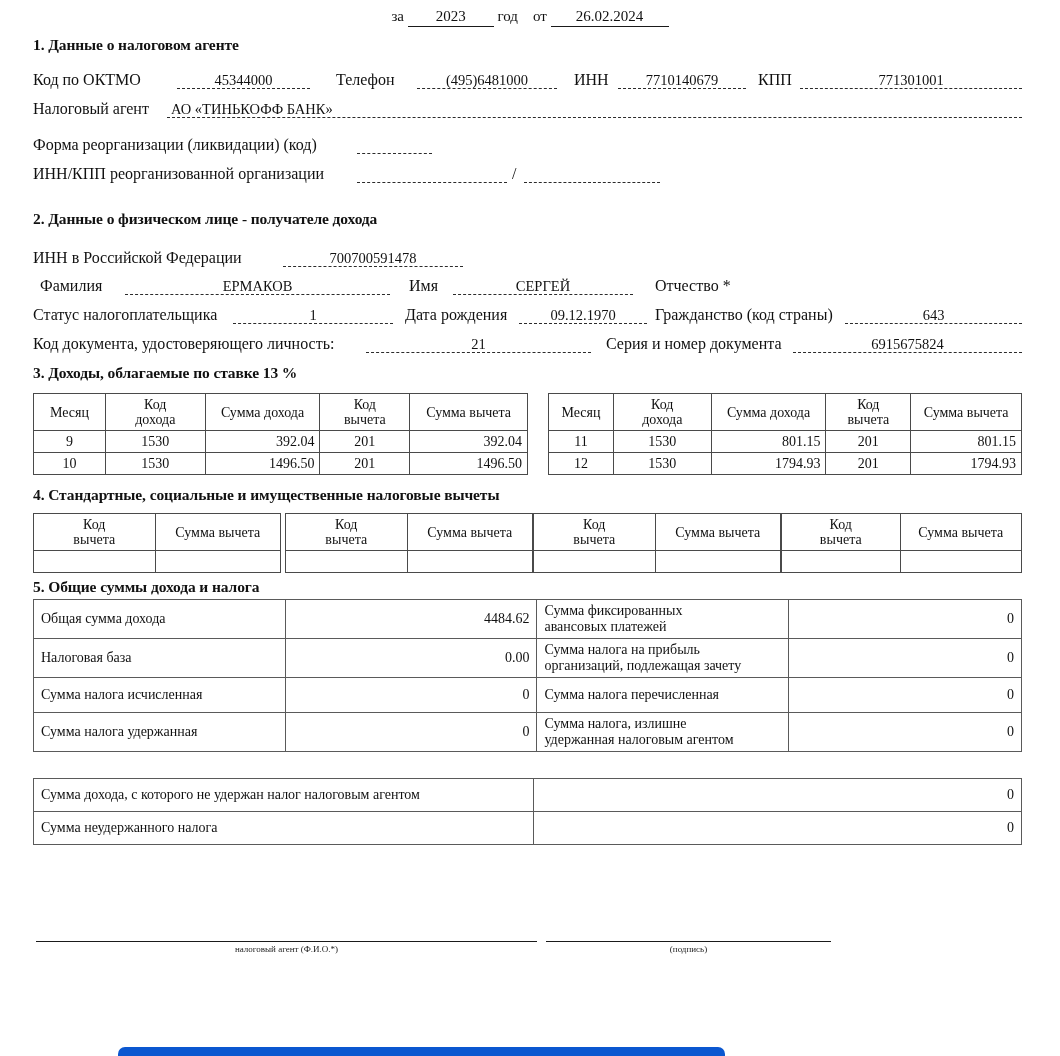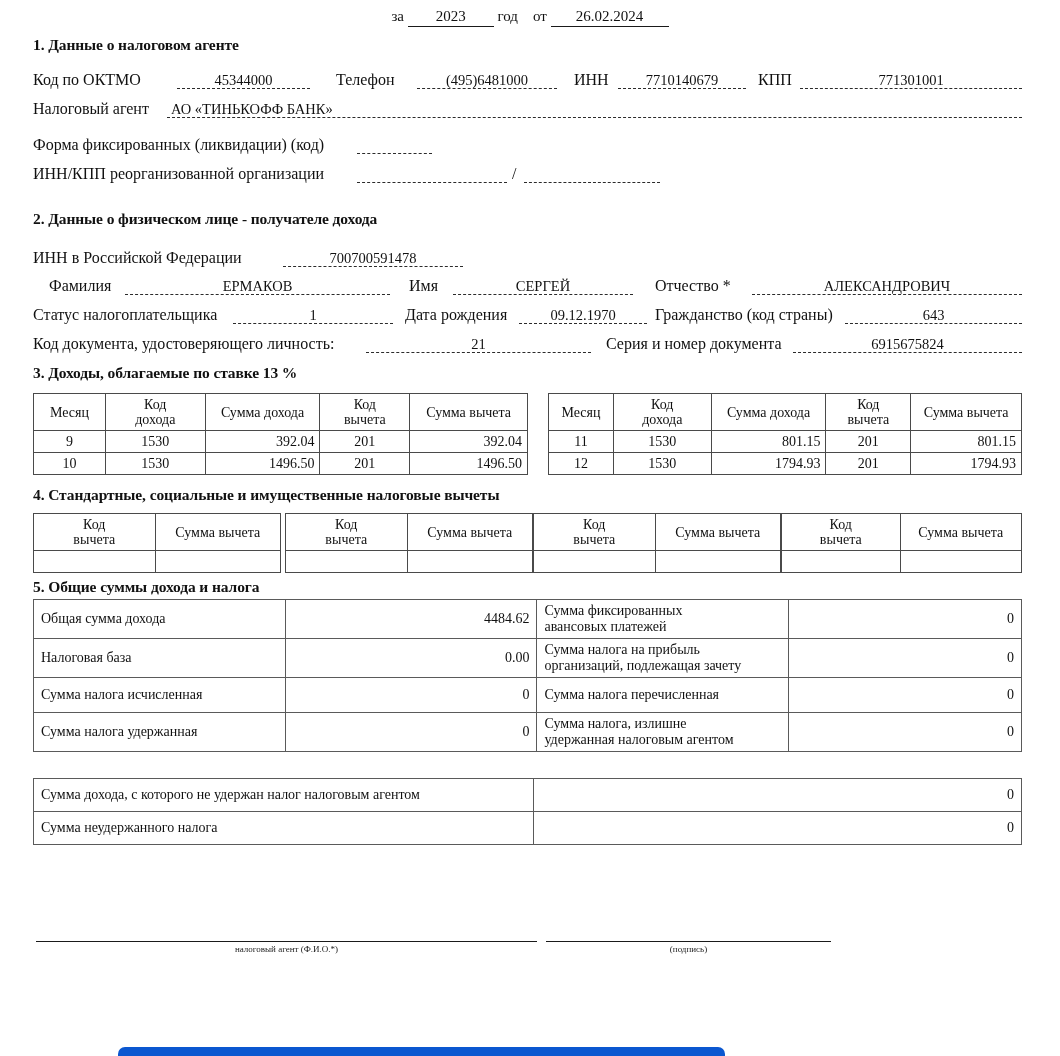--- a/index.html
+++ b/index.html
@@ -157,41 +157,40 @@
 
   <div class="t" style="left:574px; top:72px;">ИНН</div>
   <div class="fld" style="left:618px; top:72px; width:128px;">7710140679</div>
 
   <div class="t" style="left:758px; top:72px;">КПП</div>
   <div class="fld" style="left:800px; top:72px; width:222px;">771301001</div>
 
   <div class="t" style="left:33px; top:101px;">Налоговый агент</div>
   <div class="fld lft" style="left:167px; top:101px; width:855px; padding-left:4px;">АО «ТИНЬКОФФ БАНК»</div>
 
-  <div class="t" style="left:33px; top:137px;">Форма фиксированных (ликвидации) (код)</div>
+  <div class="t" style="left:33px; top:137px;">Форма реорганизации (ликвидации) (код)</div>
   <div class="fld" style="left:357px; top:137px; width:75px;"></div>
 
   <div class="t" style="left:33px; top:166px;">ИНН/КПП реорганизованной организации</div>
   <div class="fld" style="left:357px; top:166px; width:150px;"></div>
   <div class="t" style="left:512px; top:166px;">/</div>
   <div class="fld" style="left:524px; top:166px; width:136px;"></div>
 
   <div class="sec-title" style="left:33px; top:210px;">2. Данные о физическом лице - получателе дохода</div>
 
   <div class="t" style="left:33px; top:250px;">ИНН в Российской Федерации</div>
   <div class="fld" style="left:283px; top:250px; width:180px;">700700591478</div>
 
-  <div class="t" style="left:49px; top:278px;">Фамилия</div>
+  <div class="t" style="left:40px; top:278px;">Фамилия</div>
   <div class="fld" style="left:125px; top:278px; width:265px;">ЕРМАКОВ</div>
 
   <div class="t" style="left:409px; top:278px;">Имя</div>
   <div class="fld" style="left:453px; top:278px; width:180px;">СЕРГЕЙ</div>
 
   <div class="t" style="left:655px; top:278px;">Отчество *</div>
-  <div class="fld" style="left:752px; top:278px; width:270px;">АЛЕКСАНДРОВИЧ</div>
 
   <div class="t" style="left:33px; top:307px;">Статус налогоплательщика</div>
   <div class="fld" style="left:233px; top:307px; width:160px;">1</div>
 
   <div class="t" style="left:405px; top:307px;">Дата рождения</div>
   <div class="fld" style="left:519px; top:307px; width:128px;">09.12.1970</div>
 
   <div class="t" style="left:655px; top:307px;">Гражданство (код страны)</div>
   <div class="fld" style="left:845px; top:307px; width:177px;">643</div>
 

